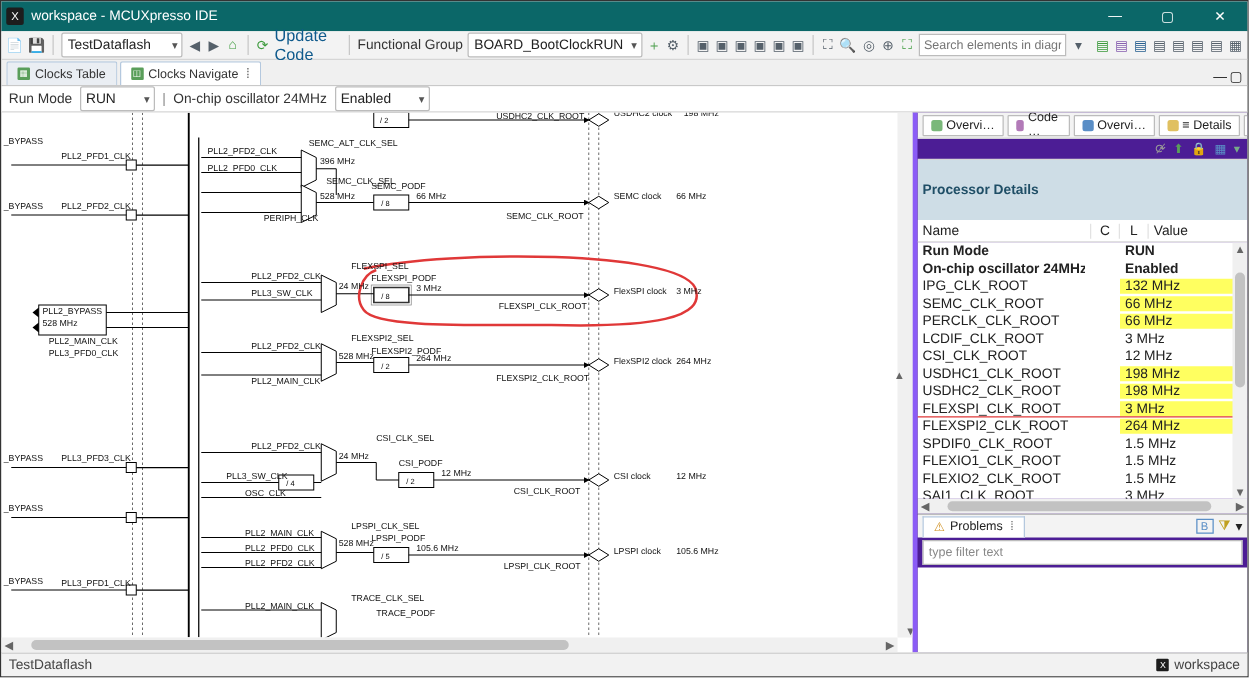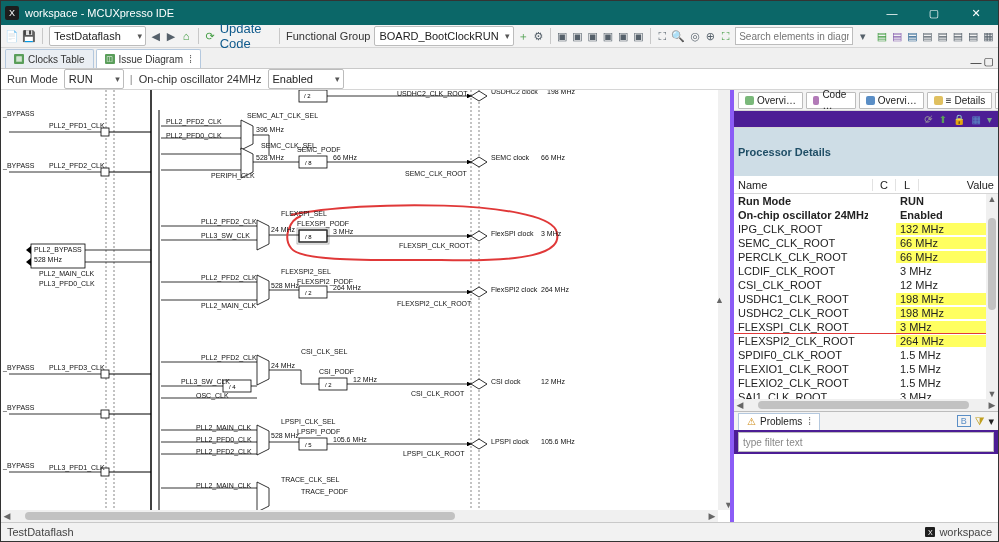--- a/index.html
+++ b/index.html
@@ -56,21 +56,21 @@
   #rp-toolbar{height:20px;border-bottom:1px solid #d6d6d6;display:flex;align-items:center;padding:0 4px;gap:3px;background:#f3f3f3;}
   #rp-toolbar .minibtn{height:15px;font-size:10px;padding:0 6px;border:1px solid #bcbcbc;background:#fff;display:flex;align-items:center;gap:3px;border-radius:1px;}
   #rp-toolbar .minibtn .dot{width:9px;height:9px;border-radius:2px;}
   #rp-sub{height:16px;border-bottom:1px solid #d6d6d6;display:flex;align-items:center;justify-content:flex-end;padding:0 6px;gap:6px;color:#7a8;font-size:10px;}
   #rp-title{background:#cedde6;color:#1f4e66;font-weight:bold;height:16px;padding:16px 4px;display:flex;align-items:center;font-size:11px;}
   #details-hdr{display:flex;background:#fff;border-bottom:1px solid #d6d6d6;height:17px;align-items:center;font-size:11px;}
   #details-hdr .col{padding:0 4px;}
   #details-hdr .cn{width:130px;}
   #details-hdr .cc{width:14px;text-align:center;border-left:1px solid #e2e2e2;}
   #details-hdr .cl{width:14px;text-align:center;border-left:1px solid #e2e2e2;}
-  #details-hdr .cv{flex:1;border-left:1px solid #e2e2e2;text-align:right;}
+  #details-hdr .cv{flex:1;border-left:1px solid #e2e2e2;}
   #details-body{flex:1;overflow:hidden;background:#fff;font-size:11px;position:relative;}
   .drow{display:flex;height:14px;align-items:center;}
   .drow .cn{width:130px;padding-left:4px;white-space:nowrap;overflow:hidden;}
   .drow .cc{width:14px;}
   .drow .cl{width:14px;}
   .drow .cv{flex:1;padding-left:4px;white-space:nowrap;}
   .drow.bold .cn,.drow.bold .cv{font-weight:bold;}
   .drow.hl .cv{background:var(--highlight);}
   .drow.redline{position:relative;}
   .drow.redline::after{content:"";position:absolute;left:-2px;right:0;top:13px;height:1px;background:var(--red);}
@@ -159,21 +159,21 @@
     <div class="icon">▦</div>
   </div>
 
   <div id="edtabs">
     <div class="edtab inactive">
       <span class="tabicon">▦</span>
       <span>Clocks Table</span>
     </div>
     <div class="edtab">
       <span class="tabicon" style="background:#5a9e5a">◫</span>
-      <span>Issue Diagram</span>
+      <span>Clocks Navigate</span>
       <span style="font-size:11px;color:#666;margin-left:2px">⁞</span>
     </div>
     <div class="etbicons">
       <div class="icon">—</div>
       <div class="icon">▢</div>
     </div>
   </div>
 
   <div id="runmodebar">
     <span class="labeltxt">Run Mode</span>

